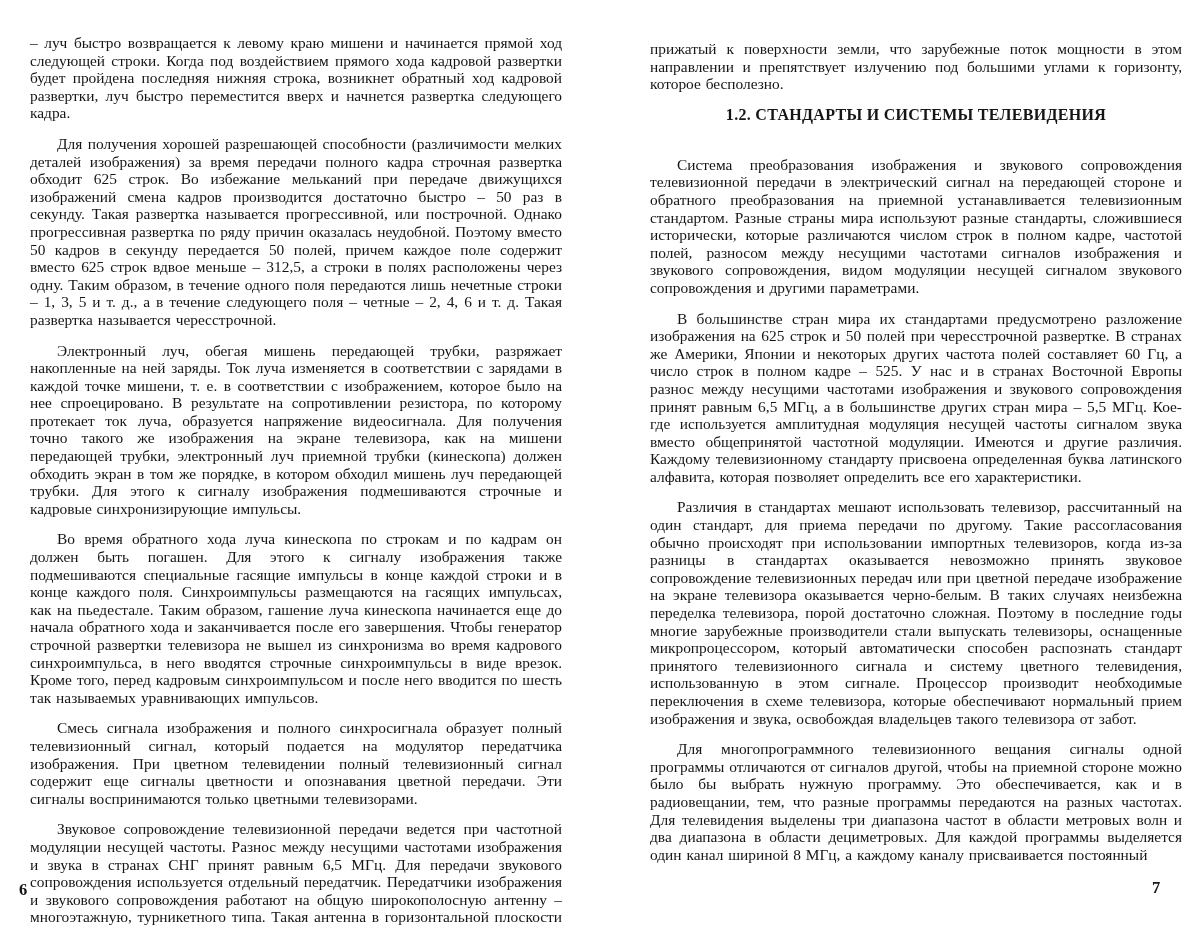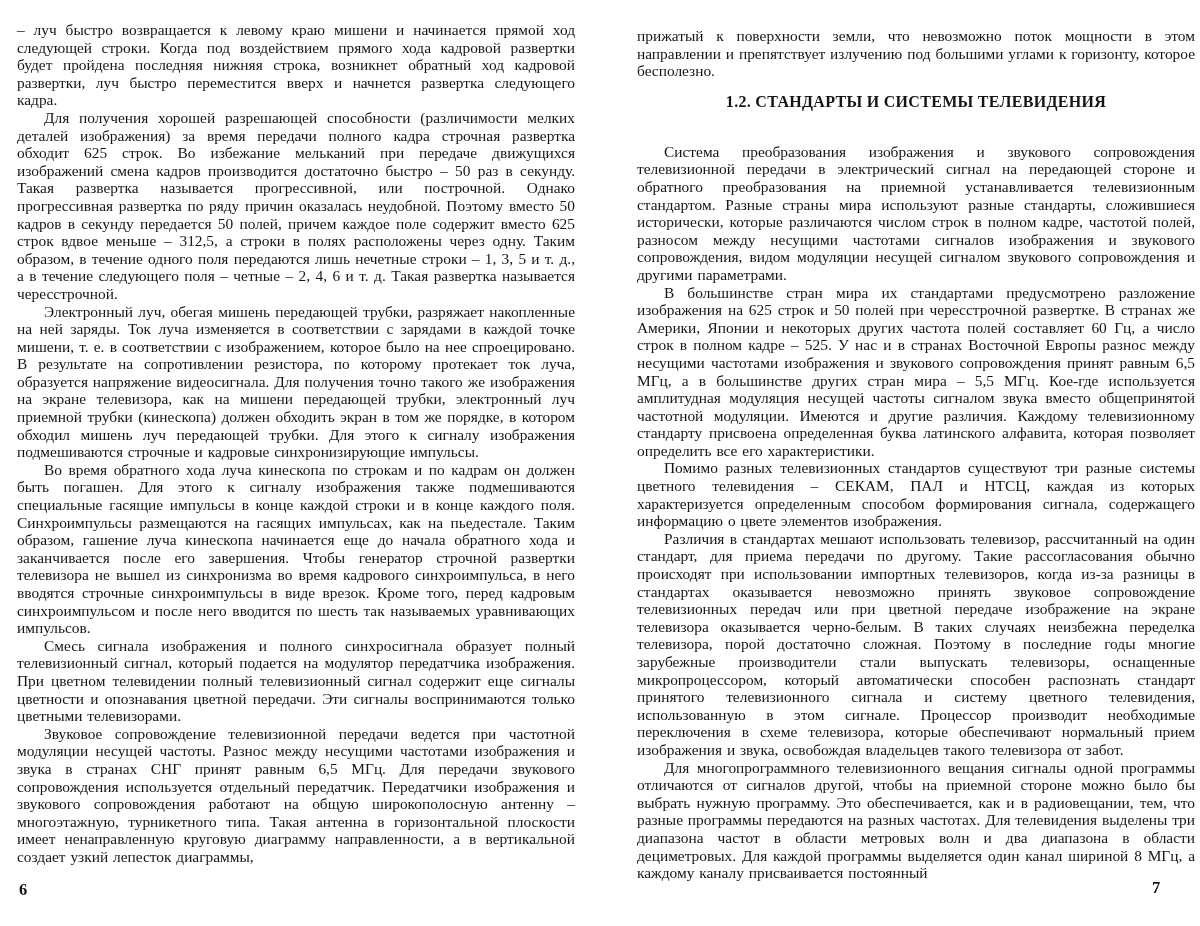--- a/index.html
+++ b/index.html
@@ -19,21 +19,21 @@
     color: #151515;
   }
   .page {
     position: absolute;
     top: 0;
     width: 558px;
   }
   .page-left  { left: 17px;  padding-top: 21px; }
   .page-right { left: 637px; padding-top: 27px; }
   .para {
-    margin: 0;
+    margin: 13px;
     font-size: 15.4px;
     line-height: 17.6px;
     text-align: justify;
     text-indent: 27px;
     word-spacing: 1px;
   }
   .para.cont { text-indent: 0; }
   .heading {
     margin: 13px 0 32px 0;
     font-size: 16px;
@@ -59,25 +59,24 @@
   <section class="page page-left">
     <p class="para cont">– луч быстро возвращается к левому краю мишени и начинается прямой ход следующей строки. Когда под воздействием прямого хода кадровой развертки будет пройдена последняя нижняя строка, возникнет обратный ход кадровой развертки, луч быстро переместится вверх и начнется развертка следующего кадра.</p>
     <p class="para">Для получения хорошей разрешающей способности (различимости мелких деталей изображения) за время передачи полного кадра строчная развертка обходит 625 строк. Во избежание мельканий при передаче движущихся изображений смена кадров производится достаточно быстро – 50 раз в секунду. Такая развертка называется прогрессивной, или построчной. Однако прогрессивная развертка по ряду причин оказалась неудобной. Поэтому вместо 50 кадров в секунду передается 50 полей, причем каждое поле содержит вместо 625 строк вдвое меньше – 312,5, а строки в полях расположены через одну. Таким образом, в течение одного поля передаются лишь нечетные строки – 1, 3, 5 и т. д., а в течение следующего поля – четные – 2, 4, 6 и т. д. Такая развертка называется чересстрочной.</p>
     <p class="para">Электронный луч, обегая мишень передающей трубки, разряжает накопленные на ней заряды. Ток луча изменяется в соответствии с зарядами в каждой точке мишени, т. е. в соответствии с изображением, которое было на нее спроецировано. В результате на сопротивлении резистора, по которому протекает ток луча, образуется напряжение видеосигнала. Для получения точно такого же изображения на экране телевизора, как на мишени передающей трубки, электронный луч приемной трубки (кинескопа) должен обходить экран в том же порядке, в котором обходил мишень луч передающей трубки. Для этого к сигналу изображения подмешиваются строчные и кадровые синхронизирующие импульсы.</p>
     <p class="para">Во время обратного хода луча кинескопа по строкам и по кадрам он должен быть погашен. Для этого к сигналу изображения также подмешиваются специальные гасящие импульсы в конце каждой строки и в конце каждого поля. Синхроимпульсы размещаются на гасящих импульсах, как на пьедестале. Таким образом, гашение луча кинескопа начинается еще до начала обратного хода и заканчивается после его завершения. Чтобы генератор строчной развертки телевизора не вышел из синхронизма во время кадрового синхроимпульса, в него вводятся строчные синхроимпульсы в виде врезок. Кроме того, перед кадровым синхроимпульсом и после него вводится по шесть так называемых уравнивающих импульсов.</p>
     <p class="para">Смесь сигнала изображения и полного синхросигнала образует полный телевизионный сигнал, который подается на модулятор передатчика изображения. При цветном телевидении полный телевизионный сигнал содержит еще сигналы цветности и опознавания цветной передачи. Эти сигналы воспринимаются только цветными телевизорами.</p>
     <p class="para">Звуковое сопровождение телевизионной передачи ведется при частотной модуляции несущей частоты. Разнос между несущими частотами изображения и звука в странах СНГ принят равным 6,5 МГц. Для передачи звукового сопровождения используется отдельный передатчик. Передатчики изображения и звукового сопровождения работают на общую широкополосную антенну – многоэтажную, турникетного типа. Такая антенна в горизонтальной плоскости имеет ненаправленную круговую диаграмму направленности, а в вертикальной создает узкий лепесток диаграммы,</p>
   </section>
 
   <section class="page page-right">
-    <p class="para cont">прижатый к поверхности земли, что невозможно поток мощности в этом направлении и препятствует излучению под большими углами к горизонту, которое бесполезно.</p>
+    <p class="para cont">прижатый к поверхности земли, что зарубежные поток мощности в этом направлении и препятствует излучению под большими углами к горизонту, которое бесполезно.</p>
     <h2 class="heading">1.2. СТАНДАРТЫ И СИСТЕМЫ ТЕЛЕВИДЕНИЯ</h2>
     <p class="para">Система преобразования изображения и звукового сопровождения телевизионной передачи в электрический сигнал на передающей стороне и обратного преобразования на приемной устанавливается телевизионным стандартом. Разные страны мира используют разные стандарты, сложившиеся исторически, которые различаются числом строк в полном кадре, частотой полей, разносом между несущими частотами сигналов изображения и звукового сопровождения, видом модуляции несущей сигналом звукового сопровождения и другими параметрами.</p>
     <p class="para">В большинстве стран мира их стандартами предусмотрено разложение изображения на 625 строк и 50 полей при чересстрочной развертке. В странах же Америки, Японии и некоторых других частота полей составляет 60 Гц, а число строк в полном кадре – 525. У нас и в странах Восточной Европы разнос между несущими частотами изображения и звукового сопровождения принят равным 6,5 МГц, а в большинстве других стран мира – 5,5 МГц. Кое-где используется амплитудная модуляция несущей частоты сигналом звука вместо общепринятой частотной модуляции. Имеются и другие различия. Каждому телевизионному стандарту присвоена определенная буква латинского алфавита, которая позволяет определить все его характеристики.</p>
-    <p class="para">Помимо разных телевизионных стандартов существуют три разные системы цветного телевидения – СЕКАМ, ПАЛ и НТСЦ, каждая из которых характеризуется определенным способом формирования сигнала, содержащего информацию о цвете элементов изображения.</p>
     <p class="para">Различия в стандартах мешают использовать телевизор, рассчитанный на один стандарт, для приема передачи по другому. Такие рассогласования обычно происходят при использовании импортных телевизоров, когда из-за разницы в стандартах оказывается невозможно принять звуковое сопровождение телевизионных передач или при цветной передаче изображение на экране телевизора оказывается черно-белым. В таких случаях неизбежна переделка телевизора, порой достаточно сложная. Поэтому в последние годы многие зарубежные производители стали выпускать телевизоры, оснащенные микропроцессором, который автоматически способен распознать стандарт принятого телевизионного сигнала и систему цветного телевидения, использованную в этом сигнале. Процессор производит необходимые переключения в схеме телевизора, которые обеспечивают нормальный прием изображения и звука, освобождая владельцев такого телевизора от забот.</p>
     <p class="para">Для многопрограммного телевизионного вещания сигналы одной программы отличаются от сигналов другой, чтобы на приемной стороне можно было бы выбрать нужную программу. Это обеспечивается, как и в радиовещании, тем, что разные программы передаются на разных частотах. Для телевидения выделены три диапазона частот в области метровых волн и два диапазона в области дециметровых. Для каждой программы выделяется один канал шириной 8 МГц, а каждому каналу присваивается постоянный</p>
   </section>
 
   <div class="folio folio-left">6</div>
   <div class="folio folio-right">7</div>
 
 </div>
 
 </body></html>

